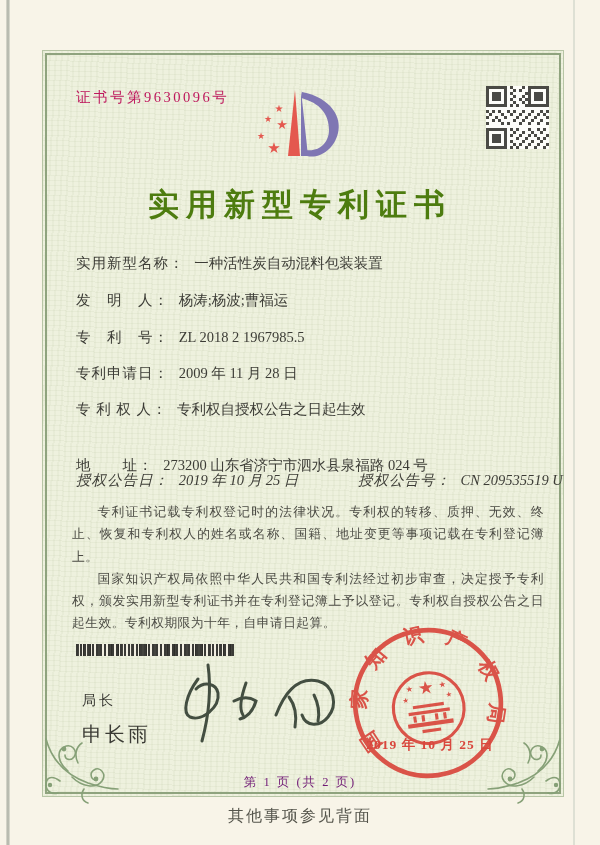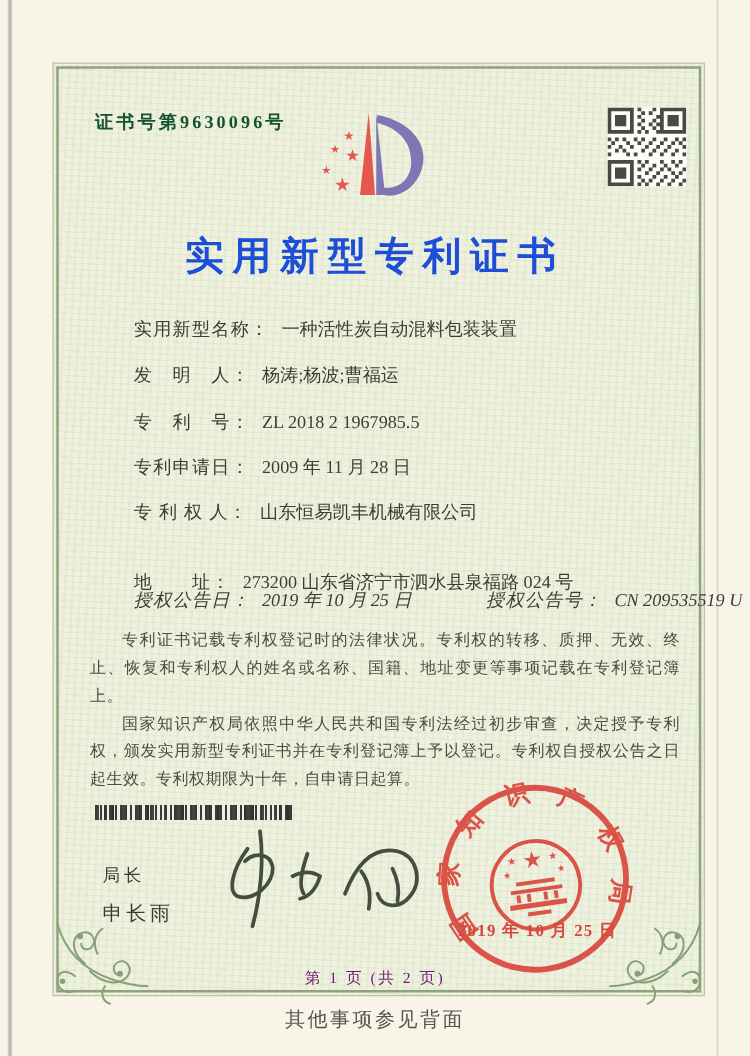--- a/index.html
+++ b/index.html
@@ -27,49 +27,49 @@
       repeating-linear-gradient(93deg, rgba(130,150,95,0.06) 0 2px, rgba(0,0,0,0) 2px 6px),
       repeating-linear-gradient(2deg, rgba(130,150,95,0.07) 0 1px, rgba(0,0,0,0) 1px 5px);
   }
   .frame-inner { position:absolute; inset:2px; border:2px solid #8fa37e; }
 
   .corner-flourish { position:absolute; width:86px; height:86px; }
   .corner-flourish.bl { left:38px; bottom:40px; }
   .corner-flourish.br { right:32px; bottom:40px; transform:scaleX(-1); }
 
   .cert-no { position:absolute; left:76px; top:88px; font-size:14.5px;
-    letter-spacing:2.5px; color:#14532d;font-weight:bold; }
+    letter-spacing:2.5px; color:#be185d; }
 
   .logo { position:absolute; left:228px; top:74px; width:160px; height:110px; }
 
   .qr { position:absolute; left:486px; top:86px; width:63px; height:63px; background:#fdfdf9; }
 
   .title { position:absolute; left:0; right:0; top:184px; text-align:center;
-    font-size:31px; font-weight:bold; letter-spacing:7px; color:#1d4ed8; }
-
-  .field-row { position:absolute; left:76px; right:50px; font-size:14.5px; white-space:nowrap;margin-left:31px; }
+    font-size:31px; font-weight:bold; letter-spacing:7px; color:#4d7c0f; }
+
+  .field-row { position:absolute; left:76px; right:50px; font-size:14.5px; white-space:nowrap; }
   .flabel { color:#3c3c36; letter-spacing:1px; }
   .fvalue { margin-left:6px; color:#3c3c36; }
   .grant-pair { display:inline-block;font-style:italic; }
   .grant-pair.right { margin-left:56px; }
 
   .paras { position:absolute; left:72px; right:56px; top:501px;
     font-size:12.8px; line-height:1.74; color:#4c4c45; letter-spacing:.4px; text-align:justify; }
   .paras p { text-indent:2em; }
 
   .barcode { position:absolute; left:76px; top:644px; width:158px; height:12px;
     background-color:#f2efe2;
     background-image:
       repeating-linear-gradient(90deg,#3a3a36 0 2px,transparent 2px 4px),
       repeating-linear-gradient(90deg,#2e2e2a 0 1px,transparent 1px 7px),
       repeating-linear-gradient(90deg,#44443f 0 3px,transparent 3px 11px);
   }
 
   .signer-title { position:absolute; left:82px; top:692px; font-size:14px; letter-spacing:3px; color:#3b3b35; }
-  .signer-name  { position:absolute; left:82px; top:721px; font-size:16px; letter-spacing:3px; color:#3b3b35; }
+  .signer-name  { position:absolute; left:82px; top:721px; font-size:20px; letter-spacing:3px; color:#3b3b35; }
 
   .signature { position:absolute; left:168px; top:653px; width:178px; height:98px; }
 
   .seal { position:absolute; left:350px; top:625px; width:156px; height:156px;
     opacity:.92; transform:rotate(-8deg); }
   .seal-date { position:absolute; left:352px; top:736px; width:156px; text-align:center;
     font-size:13.5px; font-weight:bold; color:#d9473d; letter-spacing:1px; white-space:nowrap; }
 
   .page-indicator { position:absolute; left:0; right:0; top:774px; text-align:center;
     font-size:12.5px; letter-spacing:2px; color:#701a75; }
@@ -161,21 +161,21 @@
   <div class="field-row" style="top:328px">
     <span class="flabel">专　利　号：</span>
     <span class="fvalue">ZL 2018 2 1967985.5</span>
   </div>
   <div class="field-row" style="top:364px">
     <span class="flabel">专利申请日：</span>
     <span class="fvalue">2009 年 11 月 28 日</span>
   </div>
   <div class="field-row" style="top:400px">
     <span class="flabel">专 利 权 人：</span>
-    <span class="fvalue">山东恒易凯丰机械有限公司</span>
+    <span class="fvalue">专利权自授权公告之日起生效</span>
   </div>
   <div class="field-row" style="top:456px">
     <span class="flabel">地　　址：</span>
     <span class="fvalue">273200 山东省济宁市泗水县泉福路 024 号</span>
   </div>
 
   <div class="field-row" style="top:471px">
     <span class="grant-pair">
       <span class="flabel">授权公告日：</span>
       <span class="fvalue">2019 年 10 月 25 日</span>

